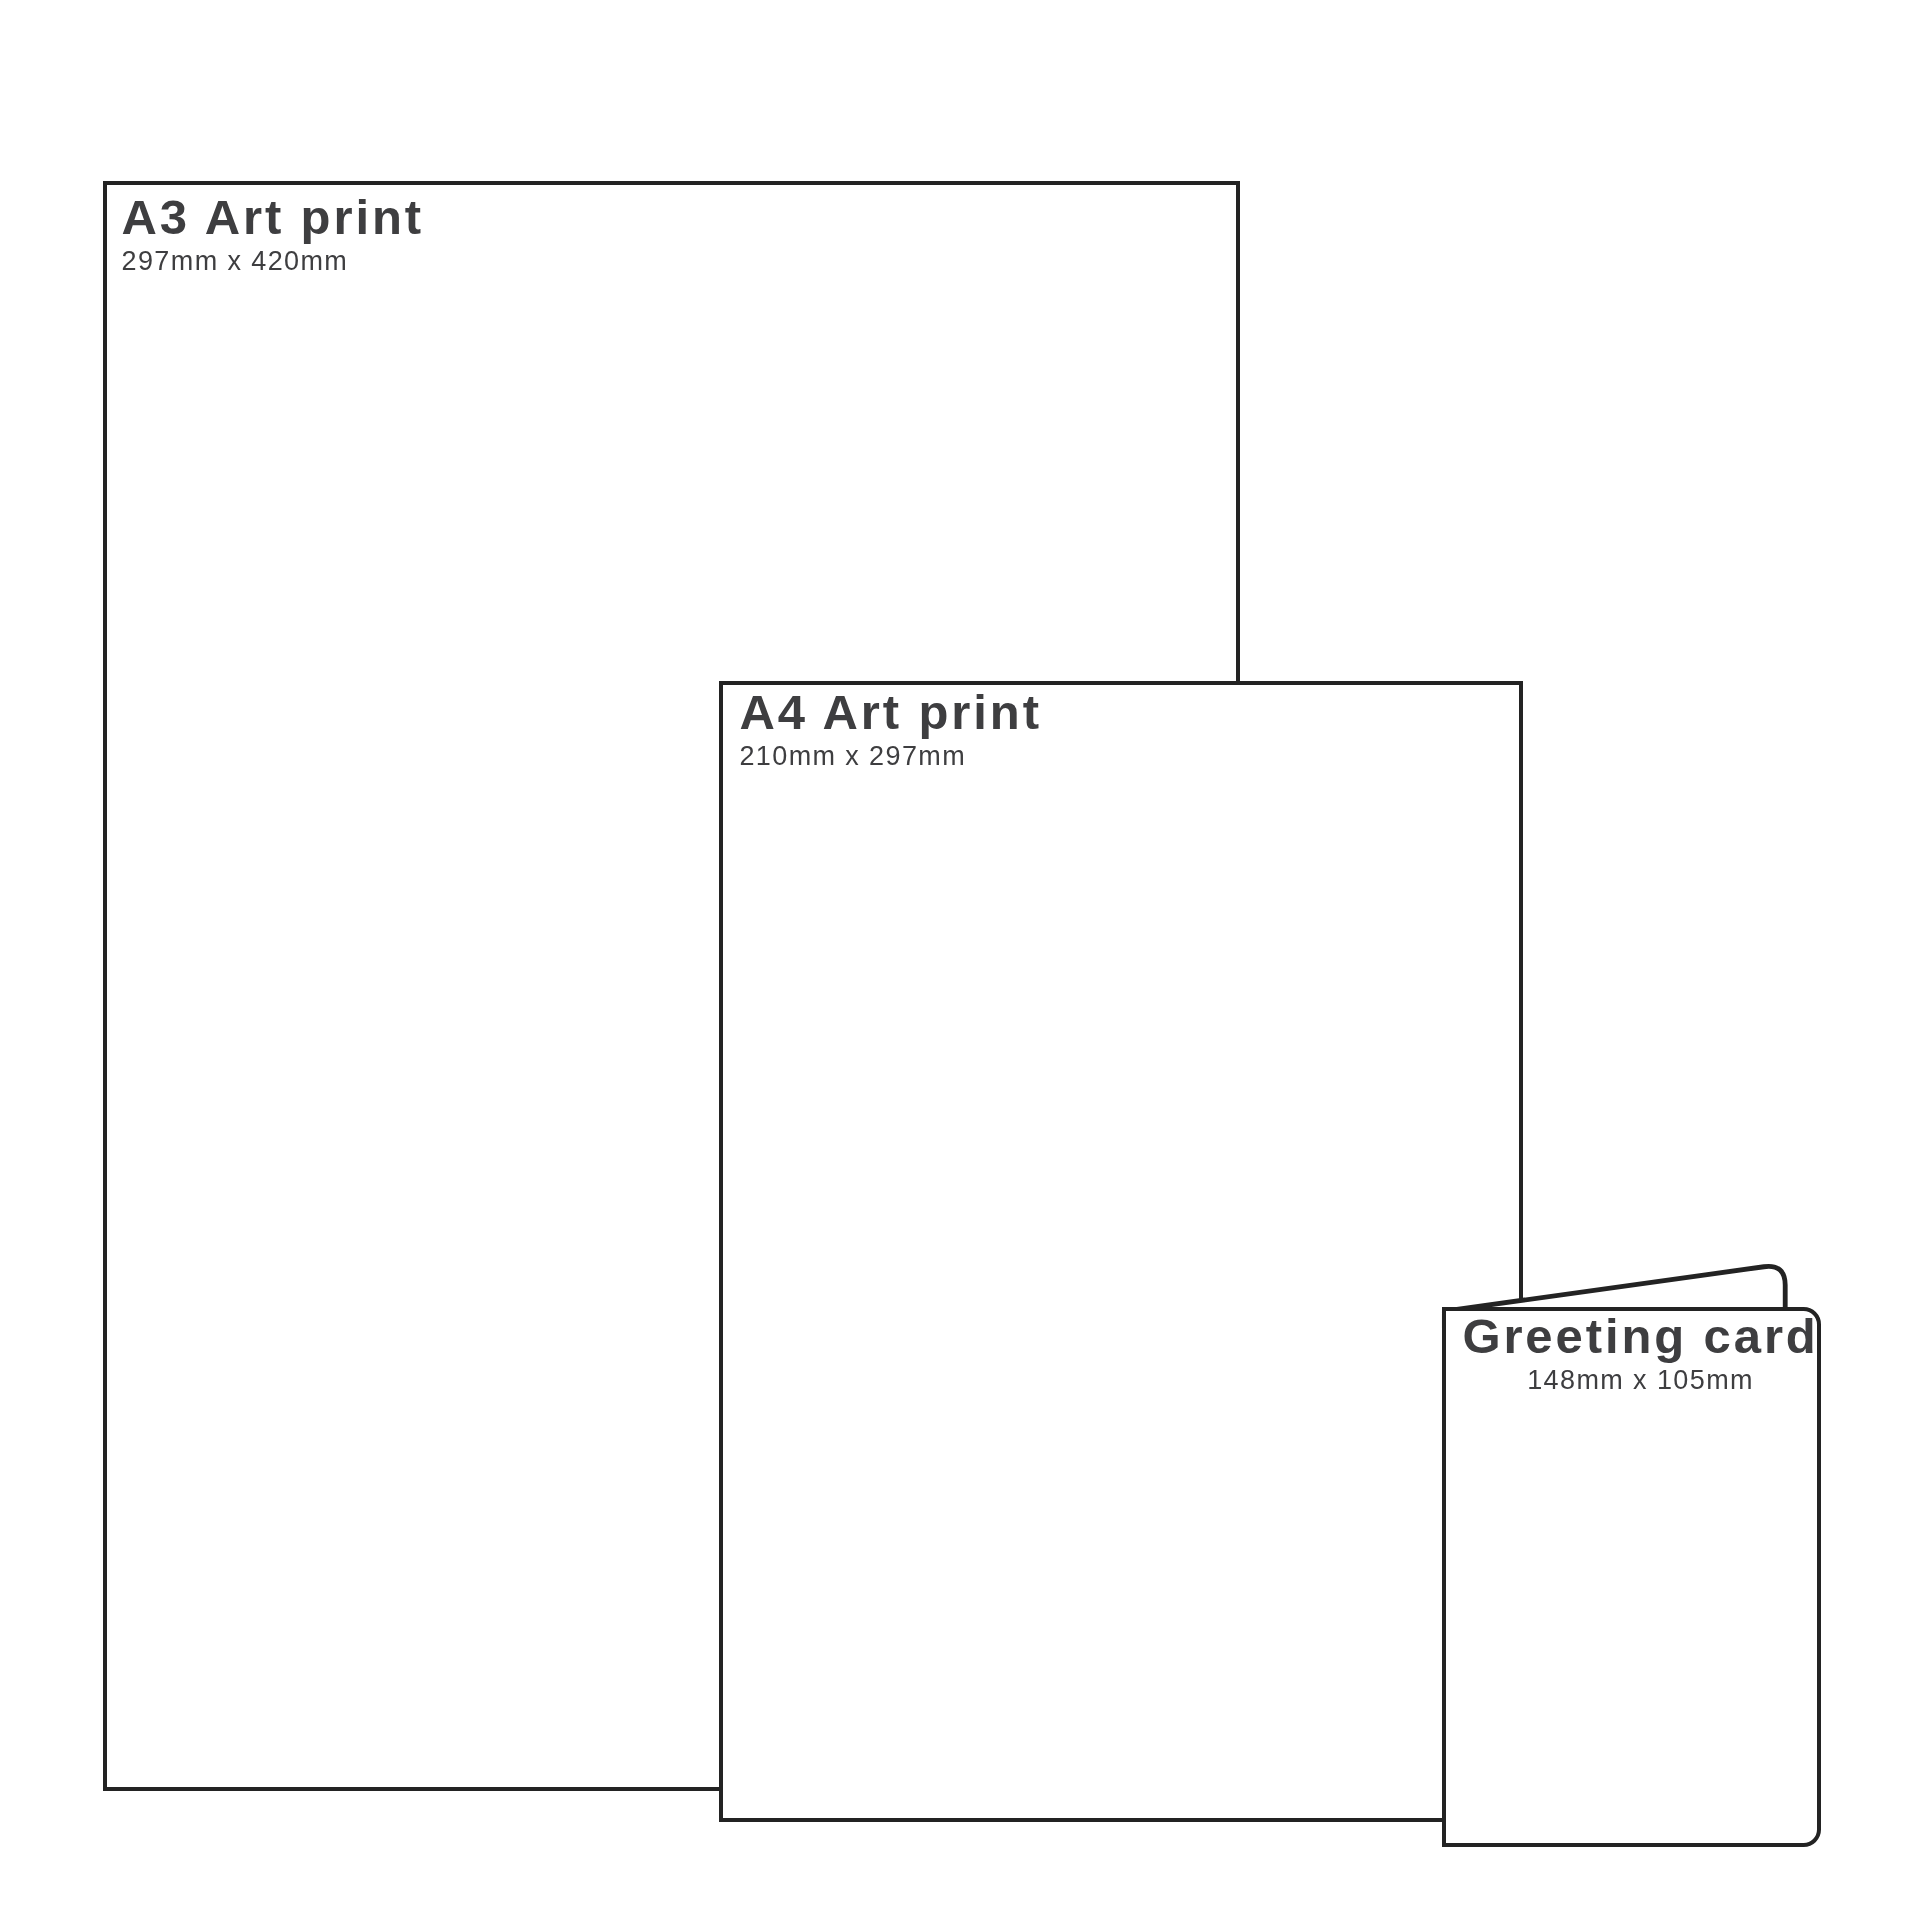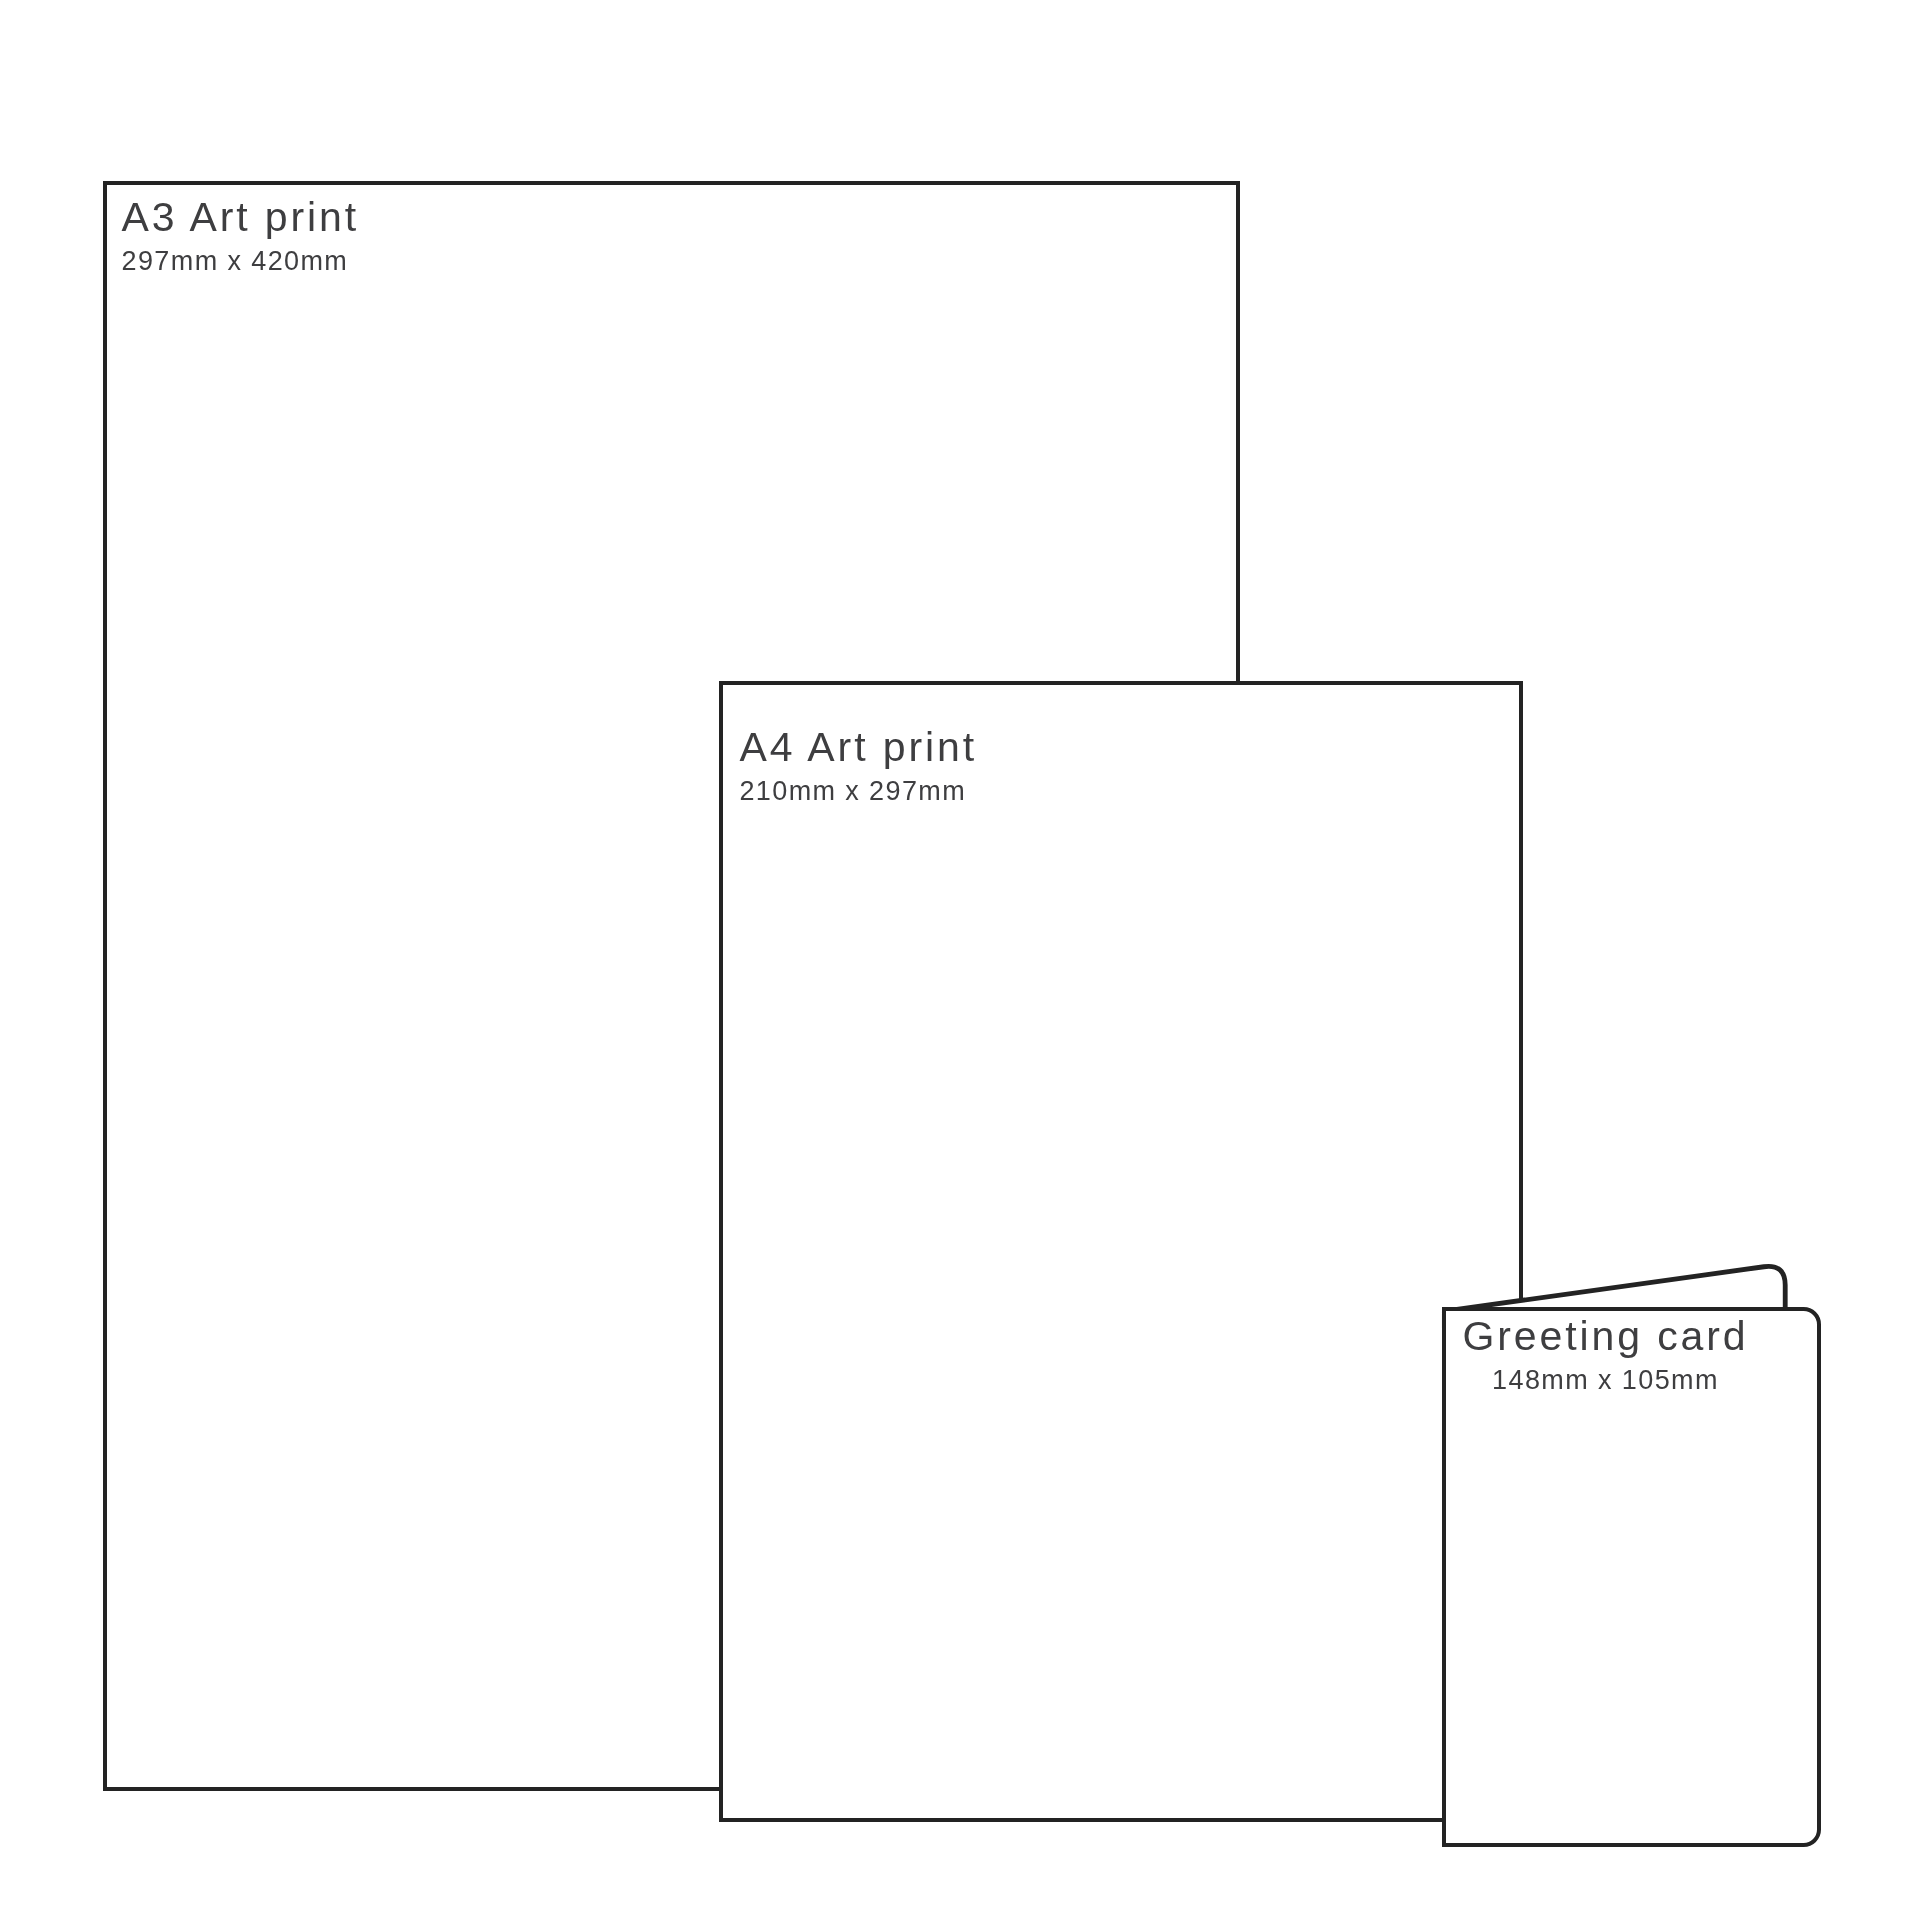--- a/index.html
+++ b/index.html
@@ -52,33 +52,33 @@
     width: 379px;
     height: 540px;
     border-radius: 0 17.4px 17.4px 0;
   }
   .label {
     position: absolute;
     color: var(--text, #3e3e40);
     white-space: nowrap;
   }
   .label .title {
-    font-size: 41px;
+    font-size: 49px;
     line-height: 44px;
     letter-spacing: 2.9px;
-    font-weight: 400;
+    font-weight: 700;
   }
   .label .dims {
     font-size: 27px;
     line-height: 44px;
     letter-spacing: 1.4px;
     font-weight: 400;
   }
   .sheet-a3 .label { left: 14.5px; top: 9.7px; }
-  .sheet-a4 .label { left: 16.4px; top: 4.8px; margin-top: 35px; }
+  .sheet-a4 .label { left: 16.4px; top: 4.8px; }
   .sheet-card .label { left: 16.4px; top: 2.9px; text-align: center; }
 </style>
 </head>
 <body>
 
 <div class="canvas">
 
   <div class="sheet sheet-a3">
     <div class="label">
       <div class="title">A3 Art print</div>

